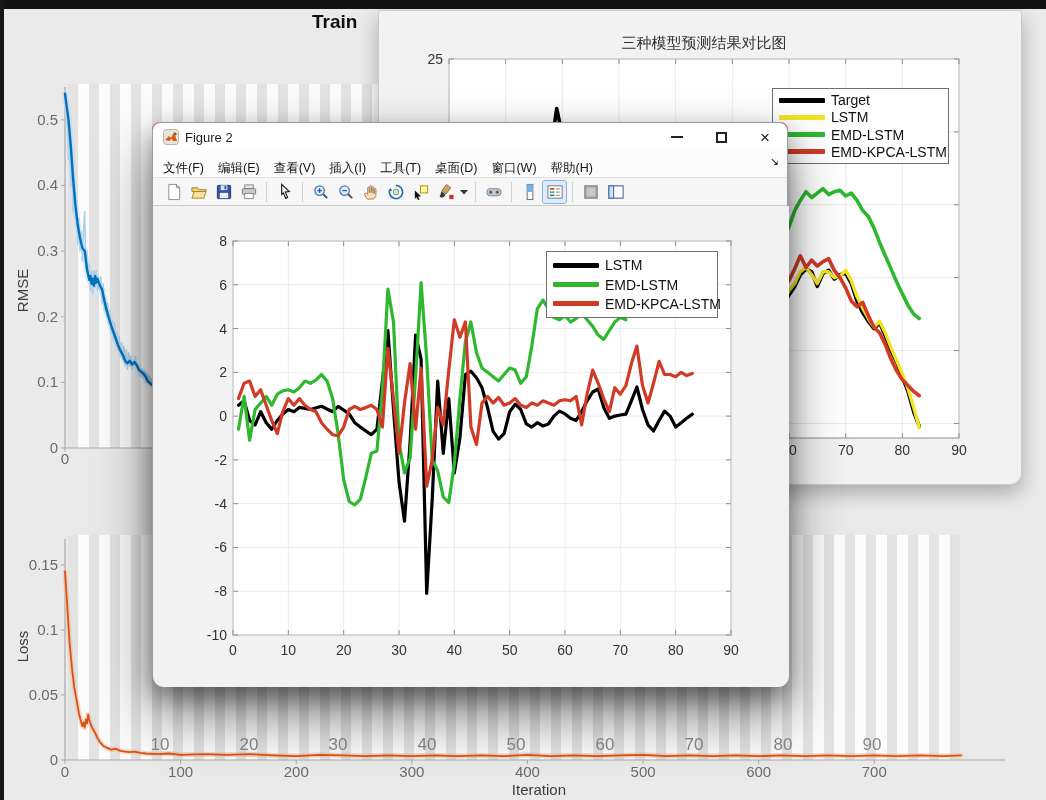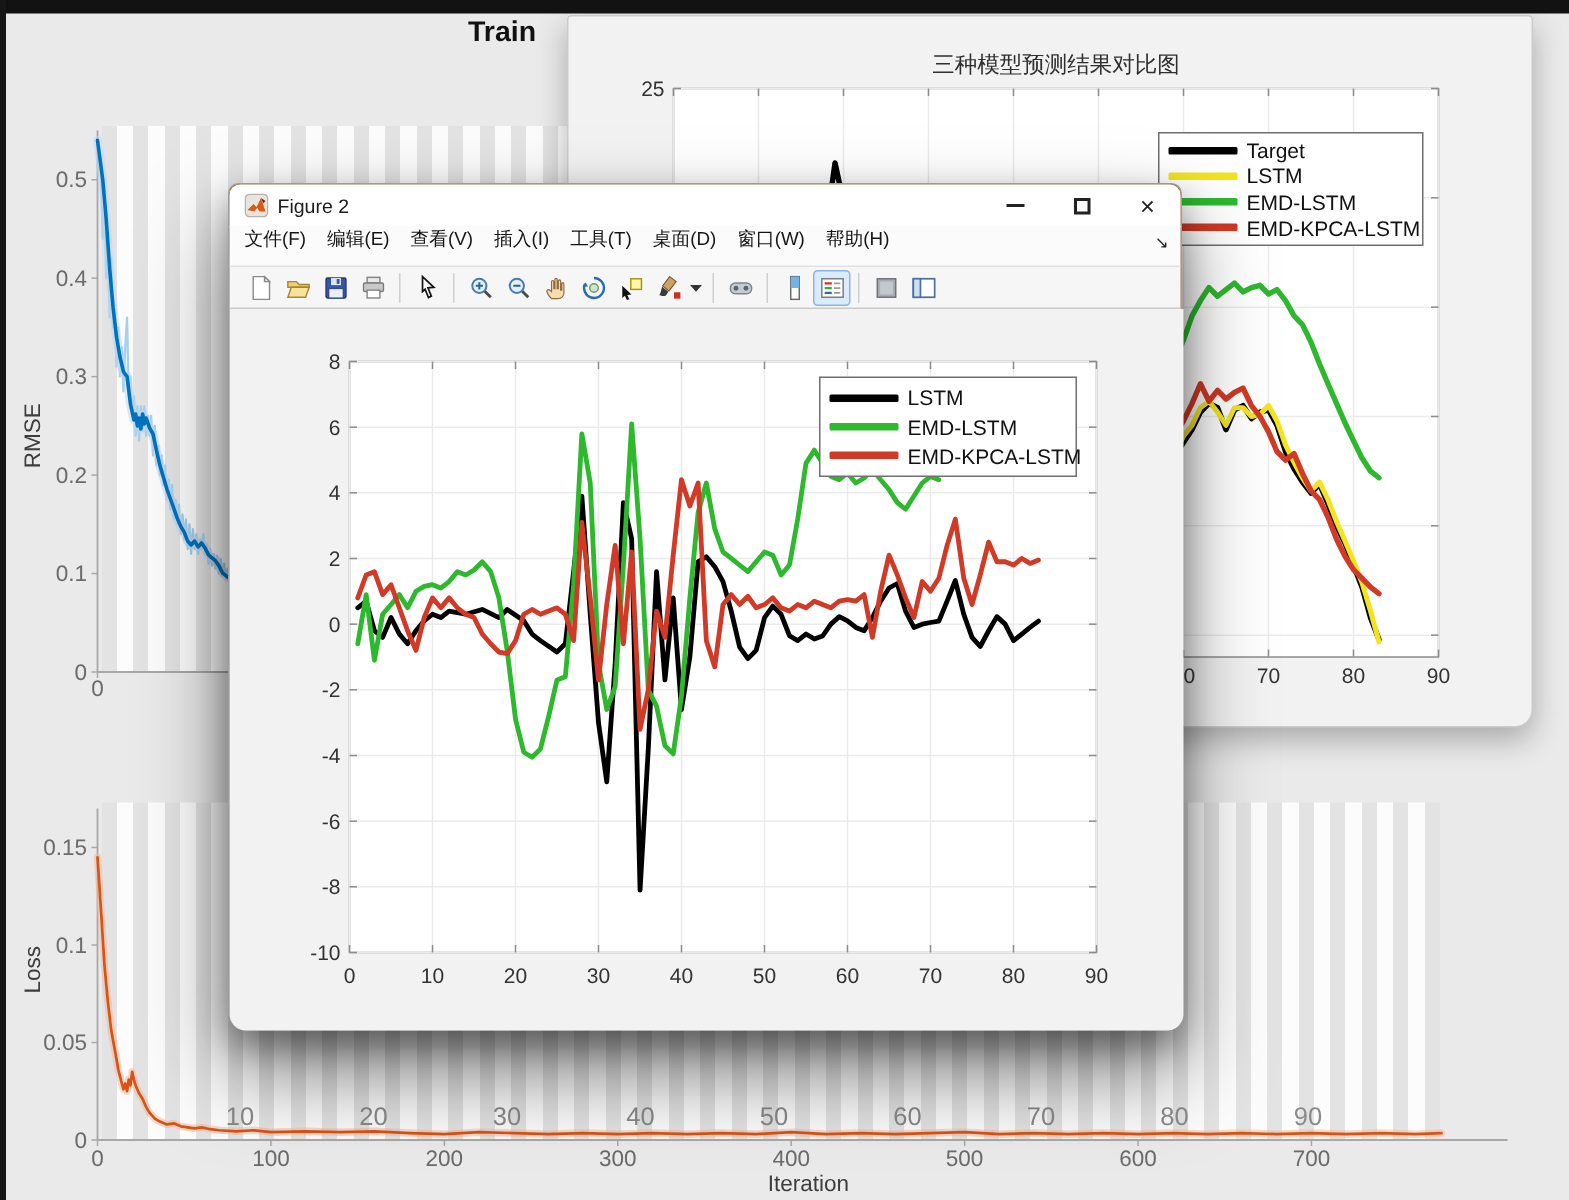--- a/index.html
+++ b/index.html
@@ -34,34 +34,34 @@
     box-shadow:0 8px 20px rgba(0,0,0,.28);z-index:5;
   }
   #result-title{left:70px;top:23px;width:510px;text-align:center;font-size:15px;color:#2e2e2e;}
   .legend{position:absolute;background:#fff;border:1px solid #6f6f6f;display:flex;flex-direction:column;justify-content:space-evenly;padding:2px 6px;box-sizing:border-box;}
   .lrow{display:flex;align-items:center;}
   .lsample{display:inline-block;width:46px;height:5px;border-radius:1px;flex:0 0 auto;}
   .llabel{font-size:14px;color:#111;margin-left:6px;white-space:nowrap;}
 
   
   #figure2-window{
-    left:152px;top:122px;width:636px;height:565px;background:#a16207;
+    left:152px;top:122px;width:636px;height:565px;background:#ef4444;
     border:1px solid #9b9b9b;border-radius:7px 7px 12px 12px;
     box-shadow:0 28px 55px rgba(0,0,0,.50),0 10px 22px rgba(0,0,0,.33);
     z-index:10;box-sizing:border-box;
   }
   #fig2-titlebar{left:0;top:0;width:100%;height:28px;background:#ffffff;border-radius:7px 7px 0 0;border-bottom:1px solid #e6e6e6;display:flex;align-items:center;}
   #fig2-titlebar .app-icon{margin:0 6px 0 10px;width:16px;height:16px;flex:0 0 auto;}
   #fig2-title-text{font-size:13px;color:#1c1c1c;}
   #fig2-buttons{margin-left:auto;display:flex;align-items:center;height:100%;}
   .winbtn{width:44px;height:100%;display:flex;align-items:center;justify-content:center;cursor:default;}
   .glyph-min{width:12px;height:2px;background:#222;}
   .glyph-max{width:11px;height:11px;border:2px solid #222;box-sizing:border-box;}
   .glyph-close{font-size:17px;color:#222;line-height:1;}
-  #fig2-menubar{left:0;top:28px;width:100%;height:27px;background:#fbfbfb;border-bottom:1px solid #e2e2e2;display:flex;align-items:flex-start;padding-left:10px;box-sizing:border-box;}
+  #fig2-menubar{left:0;top:28px;width:100%;height:27px;background:#fbfbfb;border-bottom:1px solid #e2e2e2;display:flex;align-items:flex-end;padding-left:10px;box-sizing:border-box;}
   .menu-item{font-size:12.5px;color:#141414;margin-right:14px;white-space:nowrap;}
   #menu-overflow{position:absolute;right:8px;top:32px;font-size:11px;color:#222;}
   #fig2-toolbar{left:0;top:55px;width:100%;height:28px;background:#f6f6f6;border-bottom:1px solid #c9c9c9;display:flex;align-items:center;padding-left:8px;box-sizing:border-box;}
   .tb{width:25px;height:24px;display:flex;align-items:center;justify-content:center;border-radius:3px;}
   .tb.selected{background:#dcebfb;border:1px solid #8ab4e8;box-sizing:border-box;}
   .tbsep{width:1px;height:20px;background:#d0d0d0;margin:0 5px;}
   #fig2-canvas{left:0;top:83px;width:636px;height:481px;background:#f2f2f2;border-radius:0 0 11px 11px;}
   #fig2-plot-title{left:80px;top:12px;width:498px;text-align:center;font-size:15px;color:#2e2e2e;}
 </style>
 </head>

